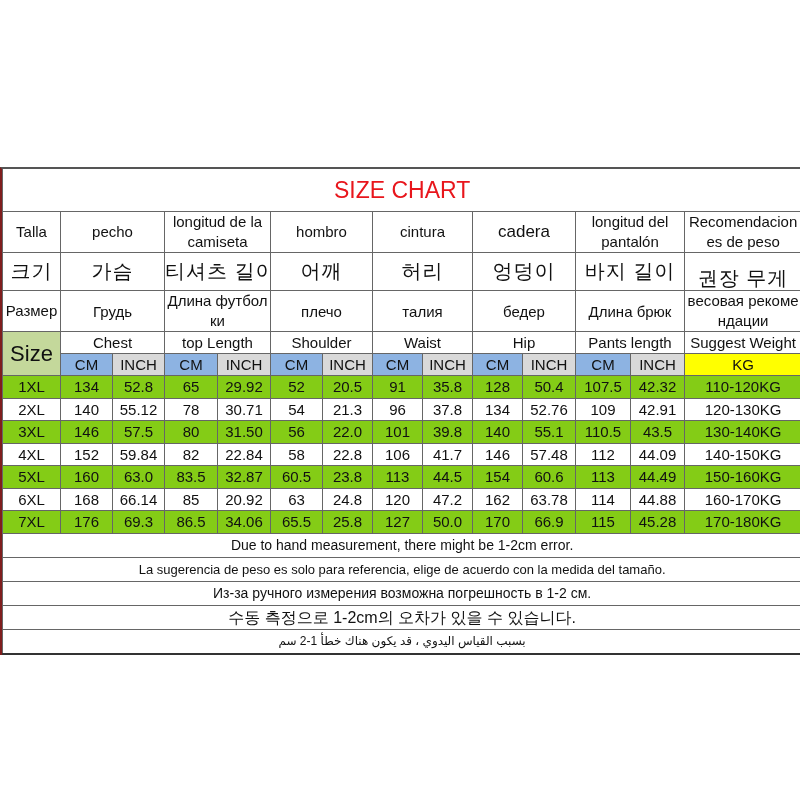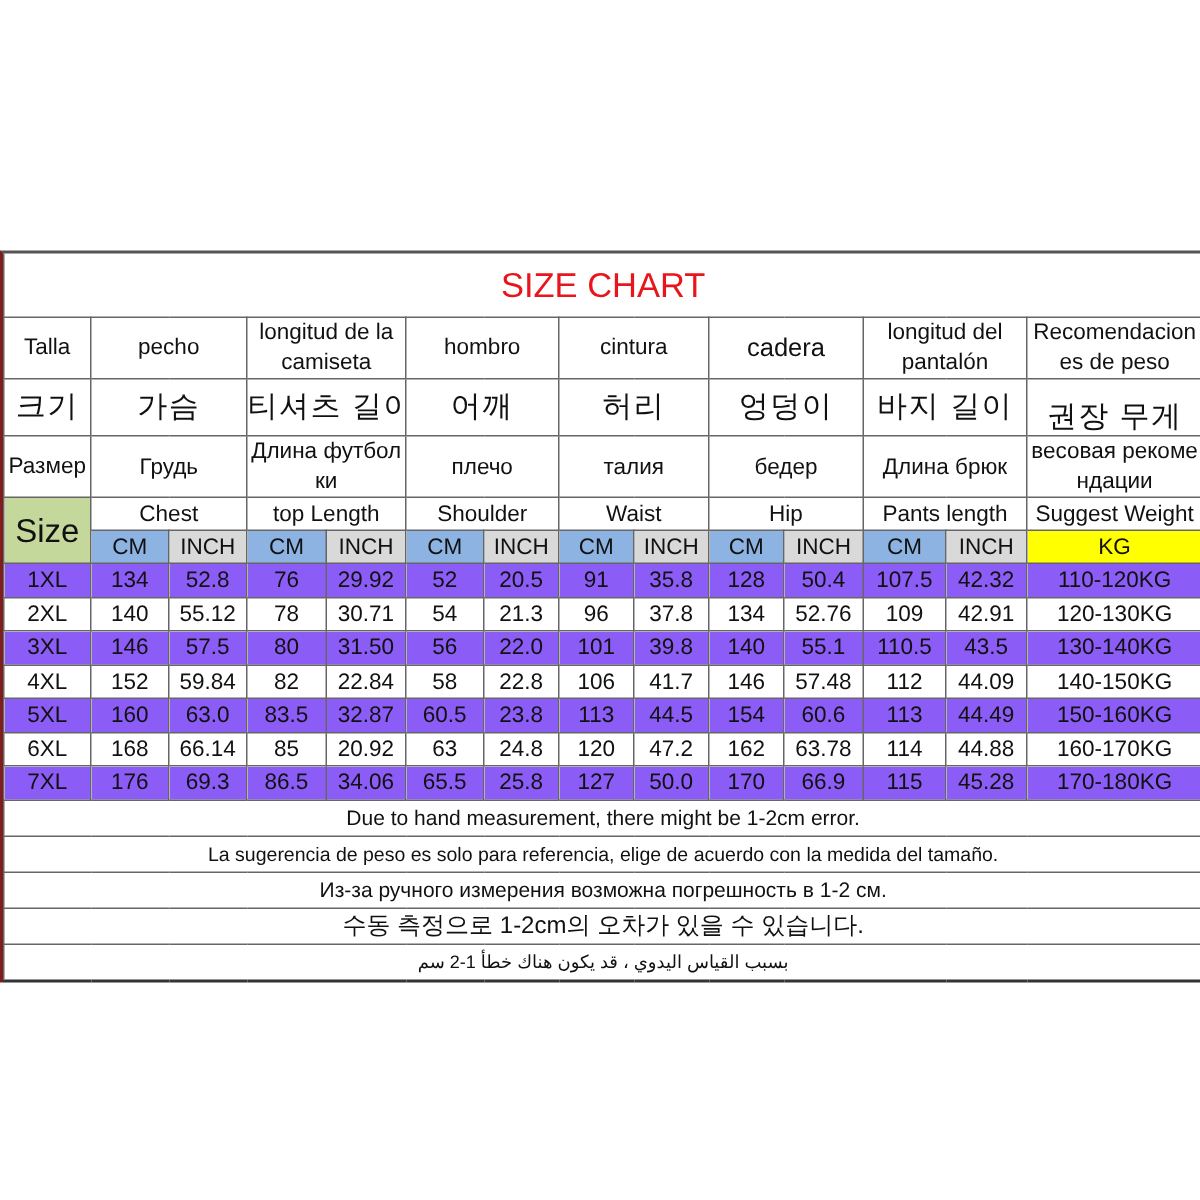--- a/index.html
+++ b/index.html
@@ -12,21 +12,21 @@
   .r-lang{height:38px;}
   .r-ko{height:38px;}
   .r-ru{height:38px;}
   .r-en{height:22px;}
   .r-unit{height:22px;}
   .r-data{height:22.5px;font-size:16px;}
   .size-label{background:#c4d89b;font-size:22px;}
   .cm{background:#8db3e2;}
   .inch{background:#d9d9d9;}
   .kg{background:#ffff00;}
-  .peach td{background:#8b5cf6;}
+  .peach td{background:#84cc16;}
   .white td{background:#fff;text-align:center;}
   .note{height:23px;font-size:14px;}
   .note.small{font-size:13px;}
   .note.ko{font-size:16px;}
   .note.ar{font-size:12px;direction:rtl;}
   .ko-cell{font-size:20px;letter-spacing:1px;}
 </style>
 </head>
 <body>
 
@@ -111,21 +111,21 @@
     <td class="inch">INCH</td>
     <td class="cm">CM</td>
     <td class="inch">INCH</td>
     <td class="kg">KG</td>
   </tr>
 
   <tr class="r-data peach">
     <td>1XL</td>
     <td>134</td>
     <td>52.8</td>
-    <td>76</td>
+    <td>65</td>
     <td>29.92</td>
     <td>52</td>
     <td>20.5</td>
     <td>91</td>
     <td>35.8</td>
     <td>128</td>
     <td>50.4</td>
     <td>107.5</td>
     <td>42.32</td>
     <td>110-120KG</td>

